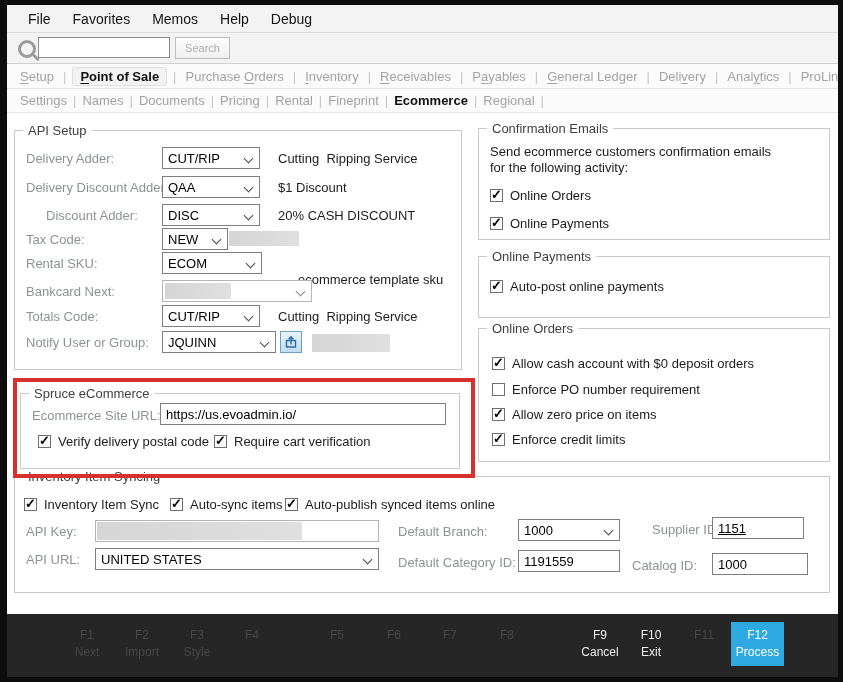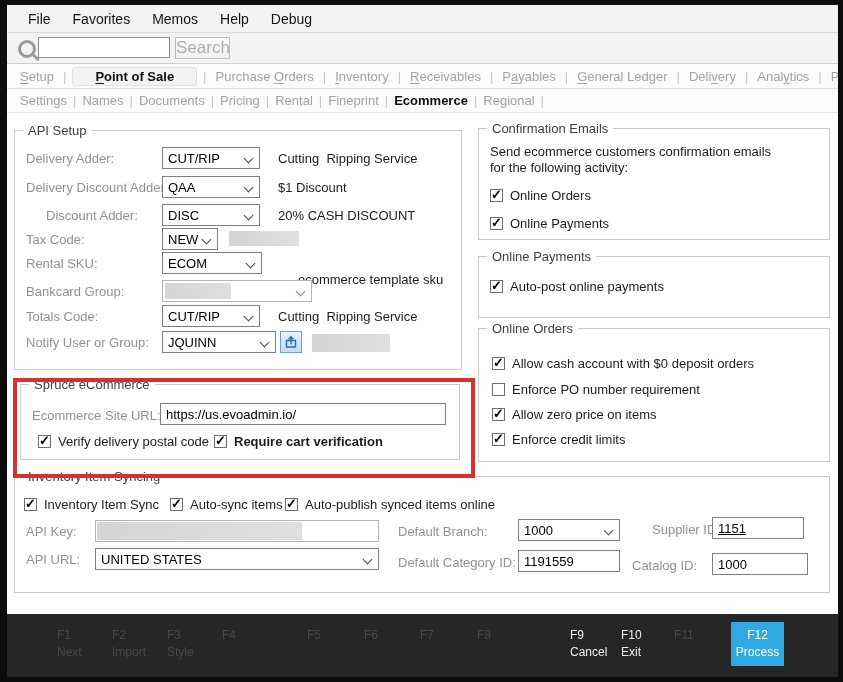--- a/index.html
+++ b/index.html
@@ -14,30 +14,30 @@
   .menu-item{font-size:14px;color:#141414;padding:0 11px;cursor:default;}
   .searchrow{position:absolute;left:0;right:0;top:28px;height:30px;background:#f3f3f3;
     border-bottom:1px solid #cfcfcf;}
   .mag{position:absolute;left:11px;top:7px;width:12px;height:12px;border:3px solid #9a9a9a;border-radius:50%;}
   .mag::after{content:"";position:absolute;width:8px;height:3px;background:#9a9a9a;
     transform:rotate(45deg);right:-7px;bottom:-4px;border-radius:2px;}
   .sinput{position:absolute;left:31px;top:4px;width:132px;height:21px;box-sizing:border-box;
     border:1px solid #8f8f8f;background:#fff;font-size:13px;padding:0 4px;font-family:inherit;}
   .sbtn{position:absolute;left:168px;top:4px;width:55px;height:22px;box-sizing:border-box;
     border:1px solid #bcbcbc;background:linear-gradient(#fdfdfd,#f0f0f0);color:#adadad;
-    font-size:17px;text-align:center;line-height:20px;}
+    font-size:11px;text-align:center;line-height:20px;}
 
   
   .tabrow{position:absolute;left:0;right:0;font-size:13px;color:#a3a3a3;background:#fbfbfb;
     display:flex;align-items:center;padding-left:10px;white-space:nowrap;}
   .maintabs{top:59px;height:24px;border-bottom:1px solid #e2e2e2;}
   .subtabs{top:84px;height:23px;border-bottom:1px solid #e6e6e6;}
   .tab{padding:2px 3px;cursor:default;}
   .tab.on{color:#101010;font-weight:700;}
-  .maintabs .tab.on{background:#f2f2f2;border:1px solid #e0e0e0;border-radius:3px;padding:1px 22px;}
+  .maintabs .tab.on{background:#f2f2f2;border:1px solid #e0e0e0;border-radius:3px;padding:1px 7px;}
   .tsep{color:#c6c6c6;margin:0 6px;}
   .maintabs .tsep::after,.subtabs .tsep::after{content:"|";}
   .subtabs .tsep{margin:0 3px;}
   u{text-underline-offset:2px;}
 
   
   .group{position:absolute;border:1px solid #c9c9c9;background:#fff;box-sizing:border-box;}
   .gtitle{position:absolute;top:-8px;left:8px;background:#fff;padding:0 5px;font-size:13px;color:#3f3f3f;}
   .flabel{position:absolute;font-size:13px;color:#8d9297;white-space:nowrap;}
   .desc{position:absolute;font-size:13px;color:#1c1c1c;white-space:pre;}
@@ -54,21 +54,21 @@
   .cb{position:absolute;display:flex;align-items:center;height:16px;font-size:13px;color:#1c1c1c;white-space:nowrap;}
   .cb .box{width:13px;height:13px;box-sizing:border-box;border:1px solid #6f6f6f;background:#fff;
     margin-right:7px;position:relative;flex:none;}
   .cb.on .box::before{content:"\2713";position:absolute;left:0;top:-3px;font-size:13px;font-weight:700;color:#000;}
   .icon-btn{position:absolute;width:22px;height:22px;box-sizing:border-box;border:1px solid #6d9fc7;
     background:linear-gradient(#e9f3fb,#c2dcef);display:flex;align-items:center;justify-content:center;}
   .hl-red{position:absolute;border:4px solid #d8302f;pointer-events:none;z-index:6;}
 
   
   .fbar{position:absolute;left:0;right:0;top:609px;bottom:0;background:#262626;}
-  .fkey{position:absolute;top:13px;transform:translateX(-50%);text-align:left;
+  .fkey{position:absolute;top:13px;transform:translateX(-50%);text-align:center;
     font-size:12px;line-height:1.45;width:60px;}
   .fkey.disabled{color:#474747;}
   .fkey.enabled{color:#efefef;}
   .fkey12{position:absolute;left:724px;top:8px;width:53px;height:44px;background:#2fa9e2;color:#fff;
     display:flex;flex-direction:column;align-items:center;justify-content:center;
     font-size:12px;line-height:1.45;}
 </style>
 </head>
 <body>
 
@@ -140,28 +140,28 @@
 
   <span class="flabel" style="left:19px;top:175px;">Delivery Discount Adder:</span>
   <div class="dd" style="left:155px;top:171px;width:98px;"><span>QAA</span></div>
   <span class="desc" style="left:271px;top:175px;">$1 Discount</span>
 
   <span class="flabel" style="left:19px;top:203px;margin-left:20px;">Discount Adder:</span>
   <div class="dd" style="left:155px;top:199px;width:98px;"><span>DISC</span></div>
   <span class="desc" style="left:271px;top:203px;">20% CASH DISCOUNT</span>
 
   <span class="flabel" style="left:19px;top:227px;">Tax Code:</span>
-  <div class="dd" style="left:155px;top:223px;width:56px;"><span>NEW</span></div>
+  <div class="dd" style="left:155px;top:223px;width:66px;"><span>NEW</span></div>
   <div class="redact" style="left:222px;top:226px;width:70px;height:15px;"></div>
 
   <span class="flabel" style="left:19px;top:251px;">Rental SKU:</span>
   <div class="dd" style="left:155px;top:247px;width:100px;"><span>ECOM</span></div>
   <span class="desc" style="left:291px;top:267px;">ecommerce template sku</span>
 
-  <span class="flabel" style="left:19px;top:279px;">Bankcard Group:</span>
+  <span class="flabel" style="left:19px;top:279px;">Bankcard Next:</span>
   <div class="dd dim" style="left:155px;top:275px;width:150px;"></div>
   <div class="redact" style="left:158px;top:278px;width:66px;height:16px;"></div>
 
   <span class="flabel" style="left:19px;top:304px;">Totals Code:</span>
   <div class="dd" style="left:155px;top:300px;width:98px;"><span>CUT/RIP</span></div>
   <span class="desc" style="left:271px;top:304px;">Cutting  Ripping Service</span>
 
   <span class="flabel" style="left:19px;top:330px;">Notify User or Group:</span>
   <div class="dd" style="left:155px;top:326px;width:114px;"><span>JQUINN</span></div>
   <div class="icon-btn" style="left:273px;top:326px;">
@@ -207,30 +207,30 @@
   </div>
   <div class="cb" style="left:485px;top:376px;">
     <span class="box"></span>
     <span>Enforce PO number requirement</span>
   </div>
   <div class="cb on" style="left:485px;top:426px;">
     <span class="box"></span>
     <span>Enforce credit limits</span>
   </div>
 
-  <div class="group" style="left:13px;top:379px;width:440px;height:76px;">
+  <div class="group" style="left:13px;top:388px;width:440px;height:76px;">
     <span class="gtitle">Spruce eCommerce</span>
   </div>
   <span class="flabel" style="left:25px;top:403px;">Ecommerce Site URL:</span>
   <input class="ti" style="left: 153px; top: 398px; width: 286px;" value="https://us.evoadmin.io/">
   <div class="cb on" style="left:31px;top:428px;">
     <span class="box"></span>
     <span>Verify delivery postal code</span>
   </div>
-  <div class="cb on" style="left:207px;top:428px;font-weight:bold;">
+  <div class="cb on" style="left:207px;top:428px;">
     <span class="box"></span>
     <span>Require cart verification</span>
   </div>
   <div class="hl-red" style="left:6px;top:373px;width:454px;height:92px;"></div>
 
   <div class="group" style="left:7px;top:471px;width:816px;height:117px;">
     <span class="gtitle">Inventory Item Syncing</span>
   </div>
   <div class="cb on" style="left:17px;top:491px;">
     <span class="box"></span>

